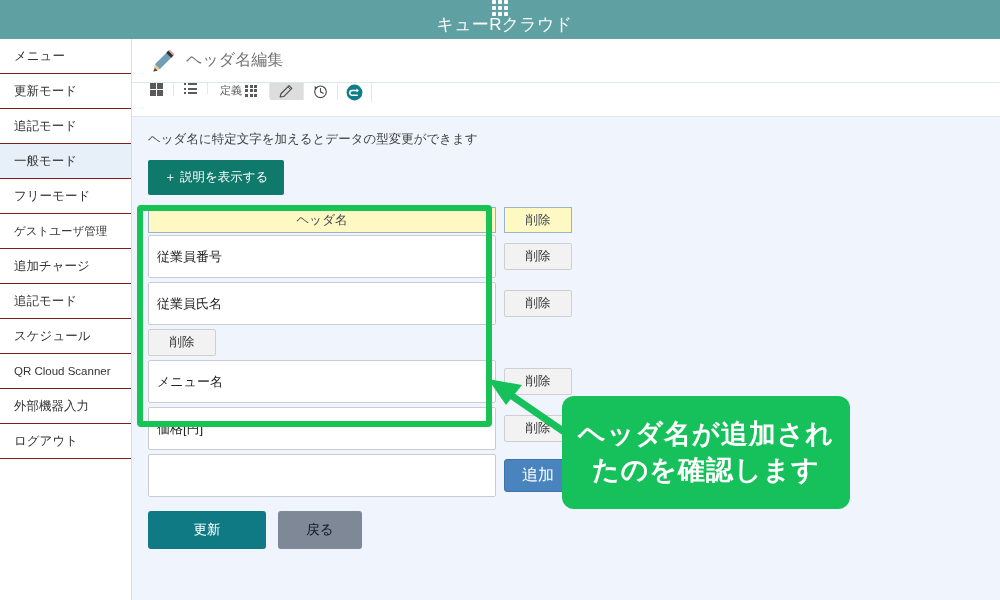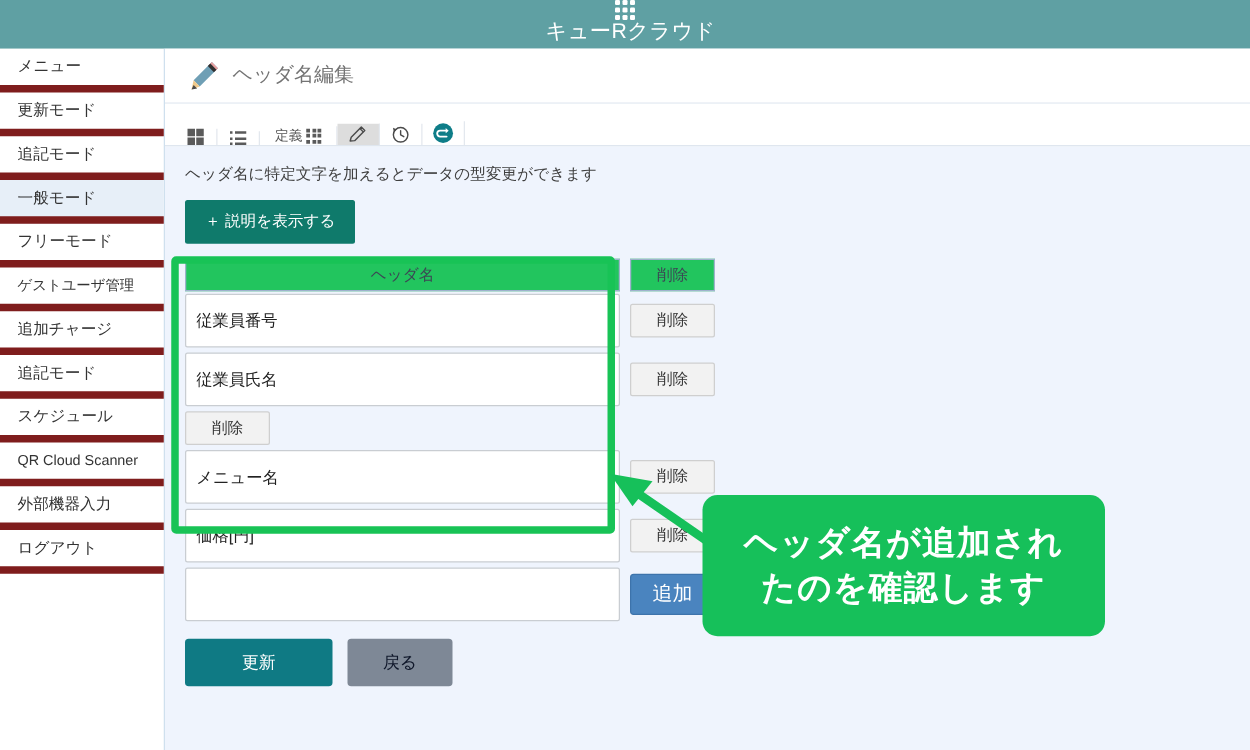--- a/index.html
+++ b/index.html
@@ -61,21 +61,21 @@
     position: absolute;
     top: 39px; left: 0;
     width: 132px;
     height: 561px;
     background: #ffffff;
     border-right: 1px solid #cfe0ee;
     box-sizing: border-box;
   }
   .side-item {
     height: 35px;
-    border-bottom: 6px solid #7f1d1d;
+    border-bottom: 1px solid #7f1d1d;
     display: flex;
     align-items: center;
     padding-left: 14px;
     box-sizing: border-box;
     font-size: 12.5px;
     color: #333333;
     white-space: nowrap;
     cursor: pointer;
   }
   .side-item.active {
@@ -113,21 +113,21 @@
     font-size: 16px;
     color: #737373;
   }
 
   
   .toolbar {
     height: 34px;
     background: #ffffff;
     border-bottom: 1px solid #dfe6ef;
     display: flex;
-    align-items: flex-end;
+    align-items: flex-start;
     padding-left: 8px;
     box-sizing: border-box;
   }
   .tb-btn {
     width: 34px;
     display: flex;
     align-items: center;
     justify-content: center;
     border-right: 1px solid #e3e8ee;
     cursor: pointer;
@@ -198,21 +198,21 @@
     margin-top: 12px;
     width: 424px;
     position: relative;
   }
   .hrow {
     display: flex;
     align-items: stretch;
     margin-bottom: 2px;
   }
   .th {
-    background: #22c55e;
+    background: #fef9c3;
     color: #3c4654;
     font-size: 12.5px;
     height: 26px;
     display: flex;
     align-items: center;
     justify-content: center;
     border: 1px solid #9fb2cd;
     box-sizing: border-box;
   }
   .th.name { width: 348px; margin-right: 8px; }
@@ -296,21 +296,21 @@
     height: 222px;
     border: 6px solid #18c356;
     border-radius: 4px;
     box-sizing: border-box;
     pointer-events: none;
   }
   .callout {
     position: absolute;
     left: 562px;
     top: 396px;
-    width: 322px;
+    width: 288px;
     height: 113px;
     background: #16c05a;
     border-radius: 12px;
     color: #ffffff;
     display: flex;
     flex-direction: column;
     align-items: center;
     justify-content: center;
     font-size: 27px;
     font-weight: bold;

